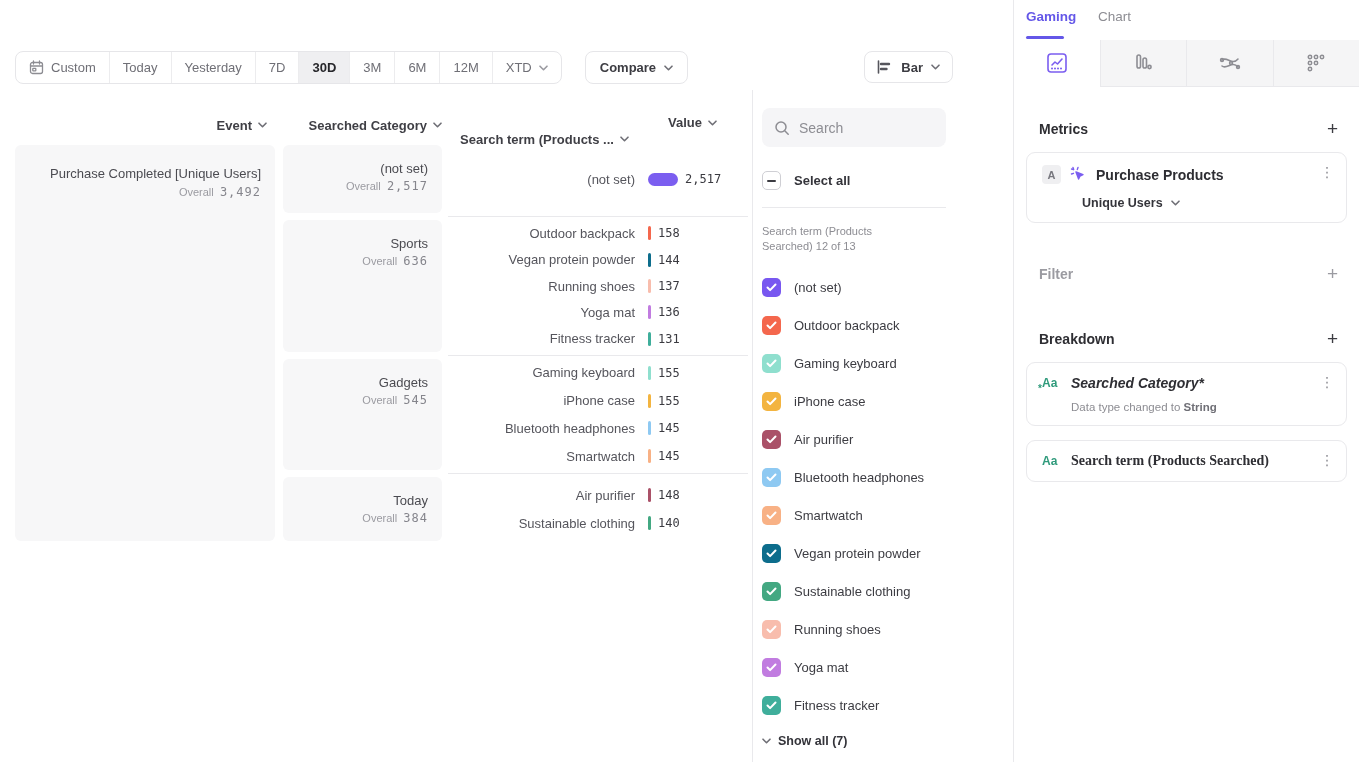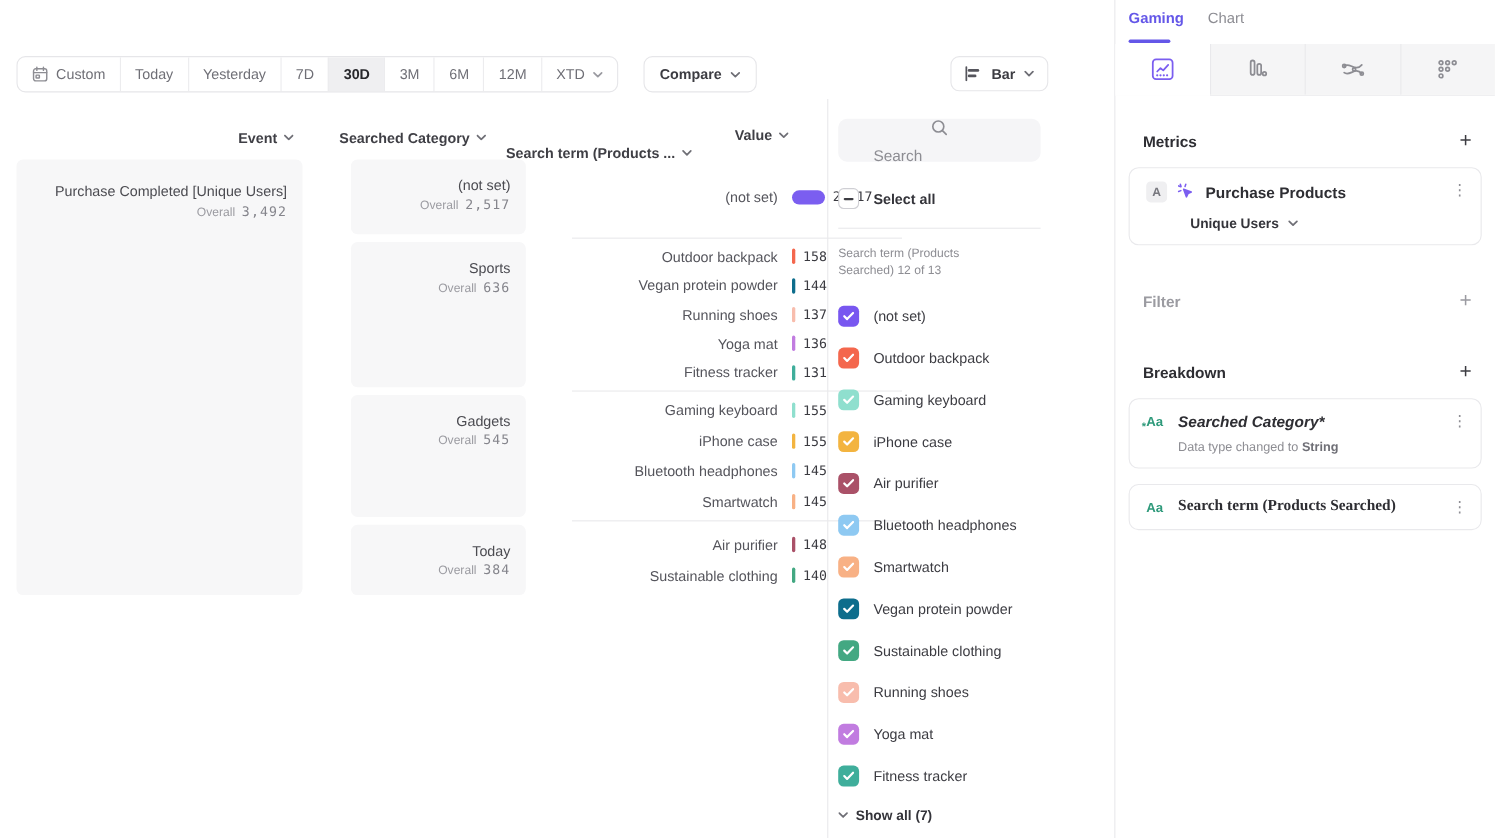--- a/index.html
+++ b/index.html
@@ -24,21 +24,21 @@
 
   
   .col-headers { position:absolute; left:15px; top:115px; width:732px; height:20px; display:flex; font-size:13px; font-weight:700; color:#3f3f45; }
   .colh { display:flex; align-items:center; gap:6px; }
   .colh-event { width:260px; justify-content:flex-end; padding-right:8px; }
   .colh-cat   { width:173px; justify-content:flex-end; padding-right:6px; }
   .colh-term  { padding-left:12px;margin-top:24px; }
   .colh-value { position:absolute; left:653px; top:0; }
 
   
-  .tbody { position:absolute; left:15px; top:145px; display:flex;gap:36px; }
+  .tbody { position:absolute; left:15px; top:145px; display:flex; }
   .ecol { width:260px; }
   .event-card { width:260px; height:396px; background:#f7f7f8; border-radius:6px; text-align:right; padding:20px 14px 0 10px; }
   .event-name { font-size:13px; color:#4b4b51; line-height:17px; }
   .overall-line { margin-top:3px; font-size:11px; color:#9b9ba1; }
   .overall-line .num { font-size:12px; color:#85858c; letter-spacing:1px; }
   .ccol { width:159px; margin-left:8px; display:flex; flex-direction:column; }
   .cat-card { background:#f7f7f8; border-radius:6px; text-align:right; padding:16px 14px 0 10px; }
   .cat-card + .cat-card { margin-top:7px; }
   .cat-name { font-size:13px; color:#4b4b51; }
   .rcol { width:300px; margin-left:6px; display:flex; flex-direction:column; }
@@ -49,21 +49,21 @@
   .trow-bar { width:100px; display:flex; align-items:center; gap:7px; }
   .tick { display:inline-block; height:14px; border-radius:2px; flex:none; }
   .tick.big { height:13px; border-radius:7px; }
   .tval { font-family:"DejaVu Sans Mono", monospace; font-size:12px; color:#3a3a40; }
 
   
   .panel-divider { position:absolute; left:752px; top:90px; bottom:0; width:1px; background:#e9e9ec; }
 
   
   .filter-panel { position:absolute; left:762px; top:108px; width:184px; }
-  .search-box { height:39px; background:#f5f5f7; border-radius:8px; display:flex; align-items:center; padding:0 12px; gap:9px;flex-direction:column; }
+  .search-box { height:39px; background:#f5f5f7; border-radius:8px; display:flex; align-items:center; padding:0 12px; gap:9px; }
   .search-box input { border:none; outline:none; background:transparent; font-size:14px; color:#3c3c42; width:120px;
     font-family:"Liberation Sans", sans-serif; }
   .search-box input::placeholder { color:#8d8d93; }
   .selall-row { margin-top:24px; display:flex; align-items:center; gap:13px; cursor:pointer; }
   .selall-box { width:19px; height:19px; border:1px solid #cfcfd4; border-radius:5px; background:#fff;
     display:flex; align-items:center; justify-content:center; }
   .selall-dash { width:9px; height:2px; background:#3c3c42; border-radius:1px; }
   .selall-label { font-size:13px; font-weight:700; color:#34343a; }
   .fp-divider { height:1px; background:#e9e9ec; margin:17px 0 0; }
   .fp-caption { margin-top:16px; font-size:11px; color:#8d8d93; line-height:15px; width:150px; }

